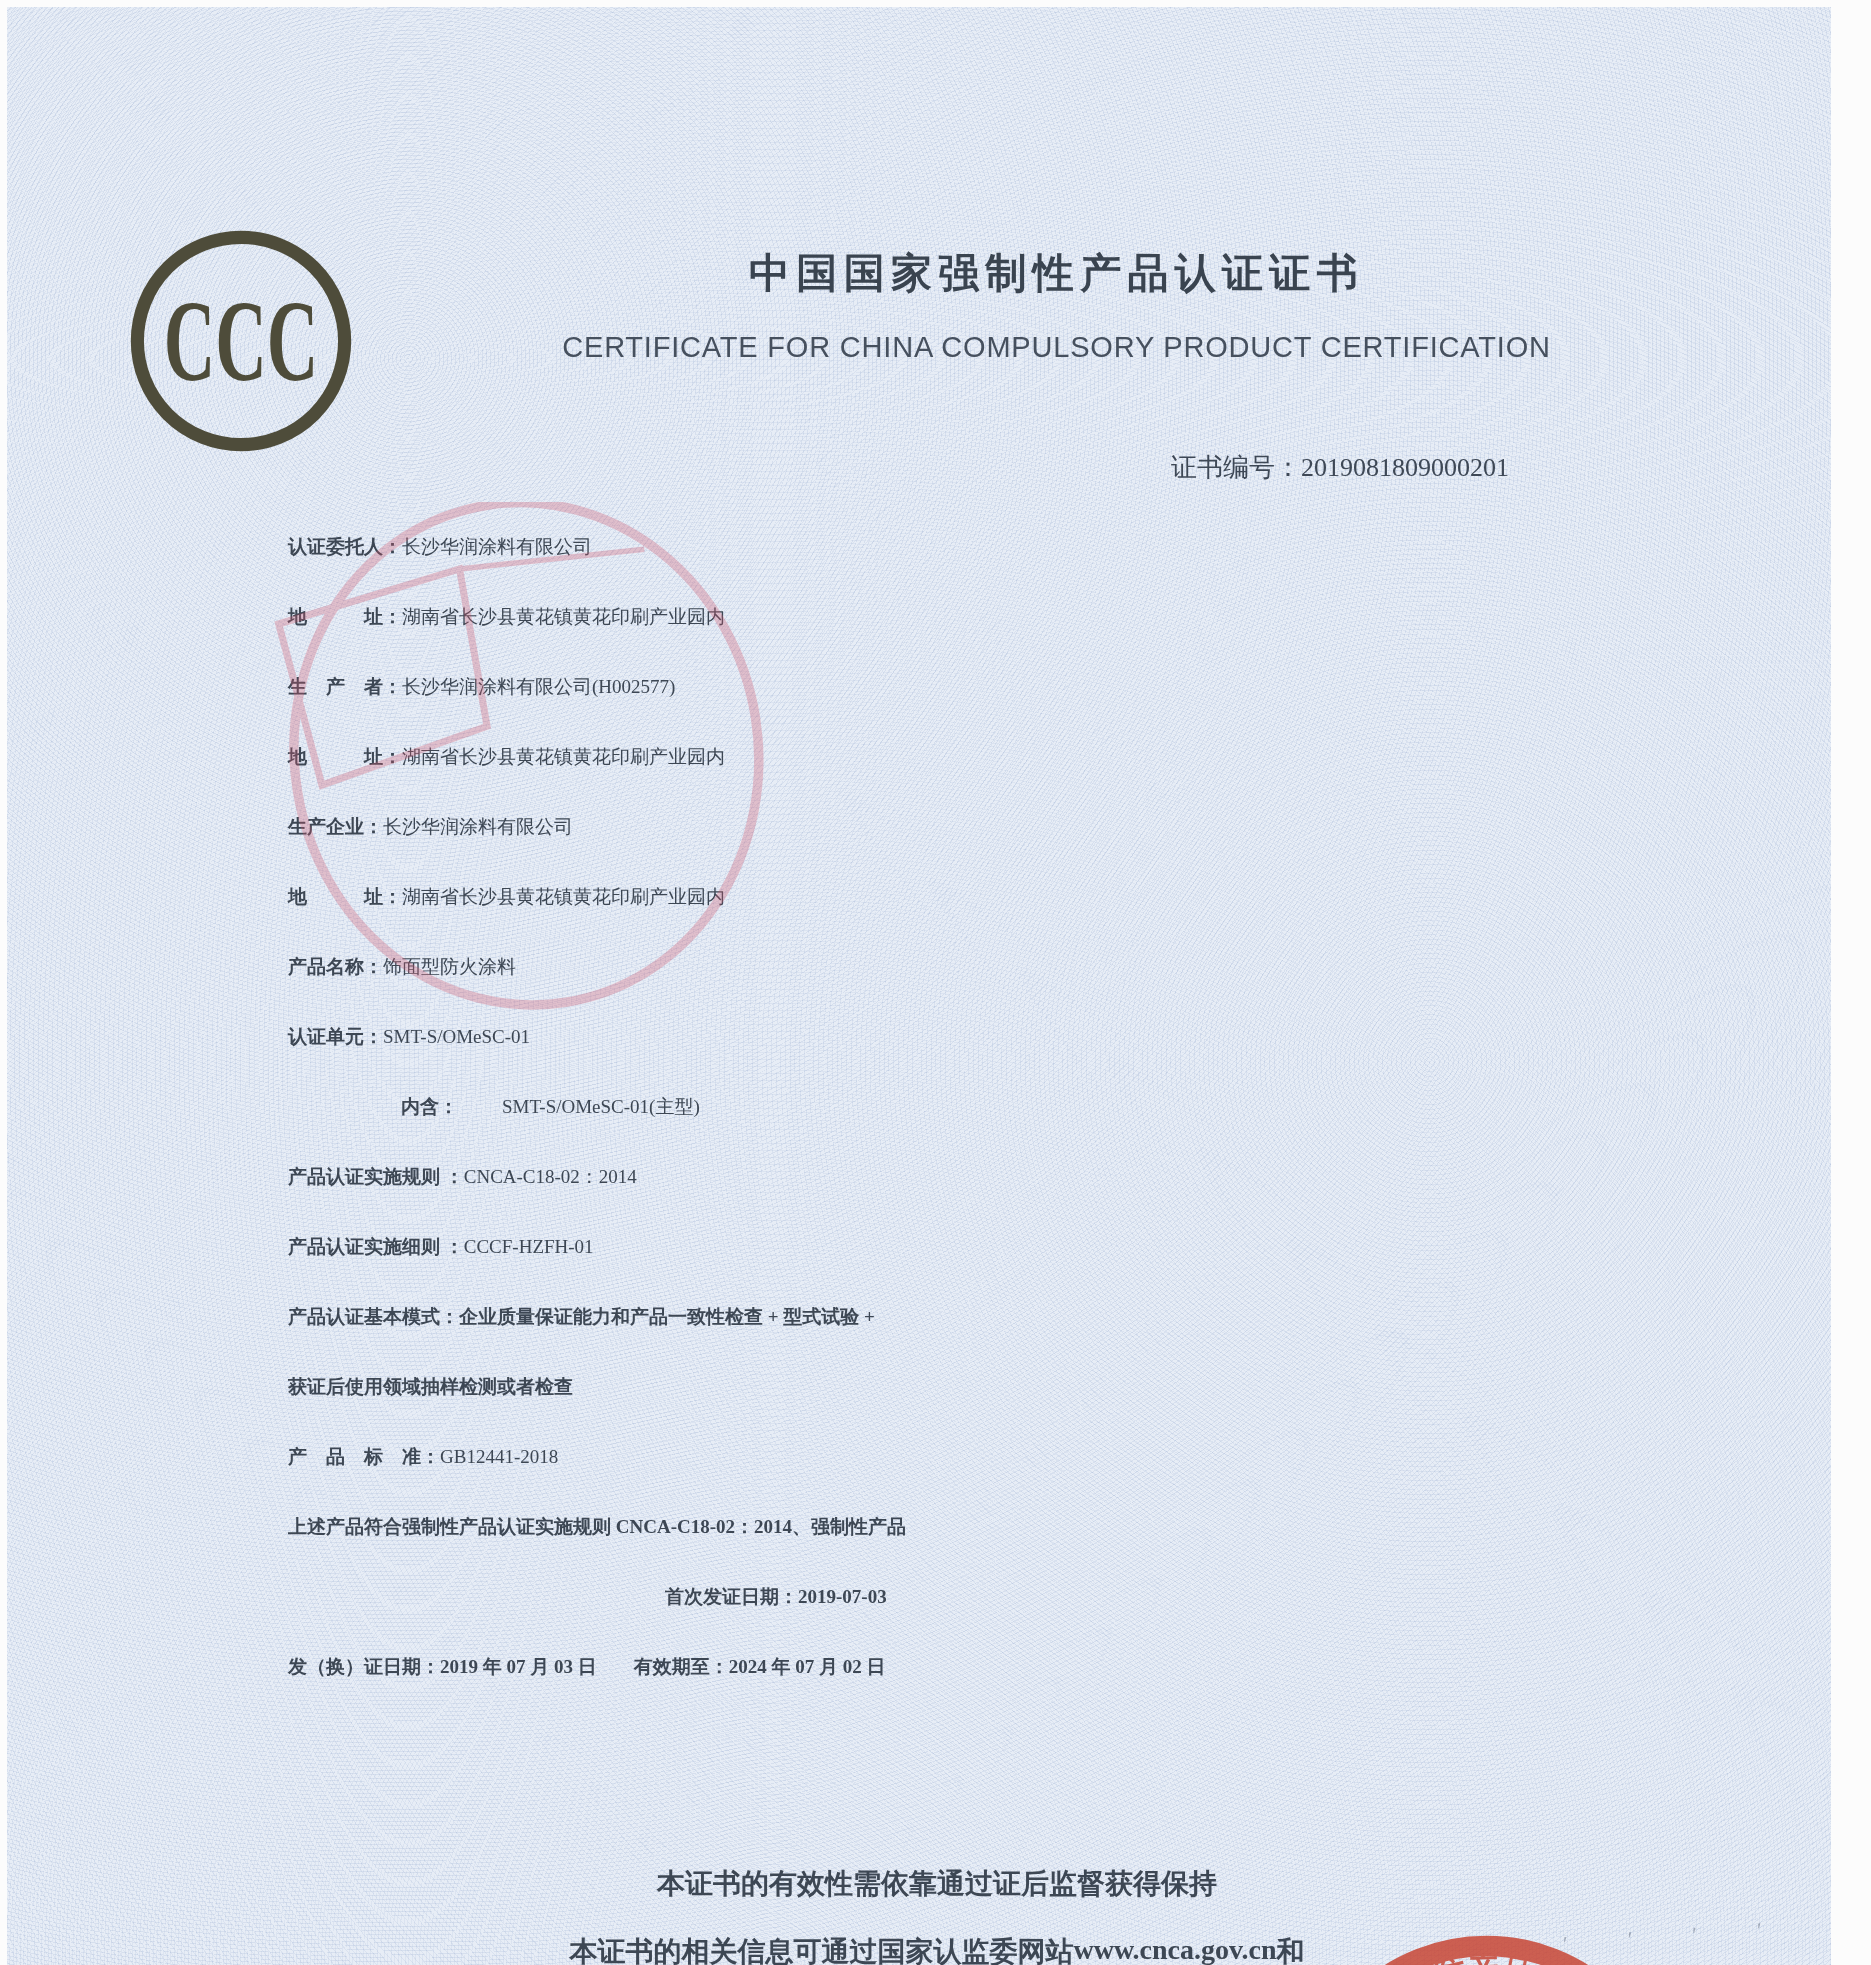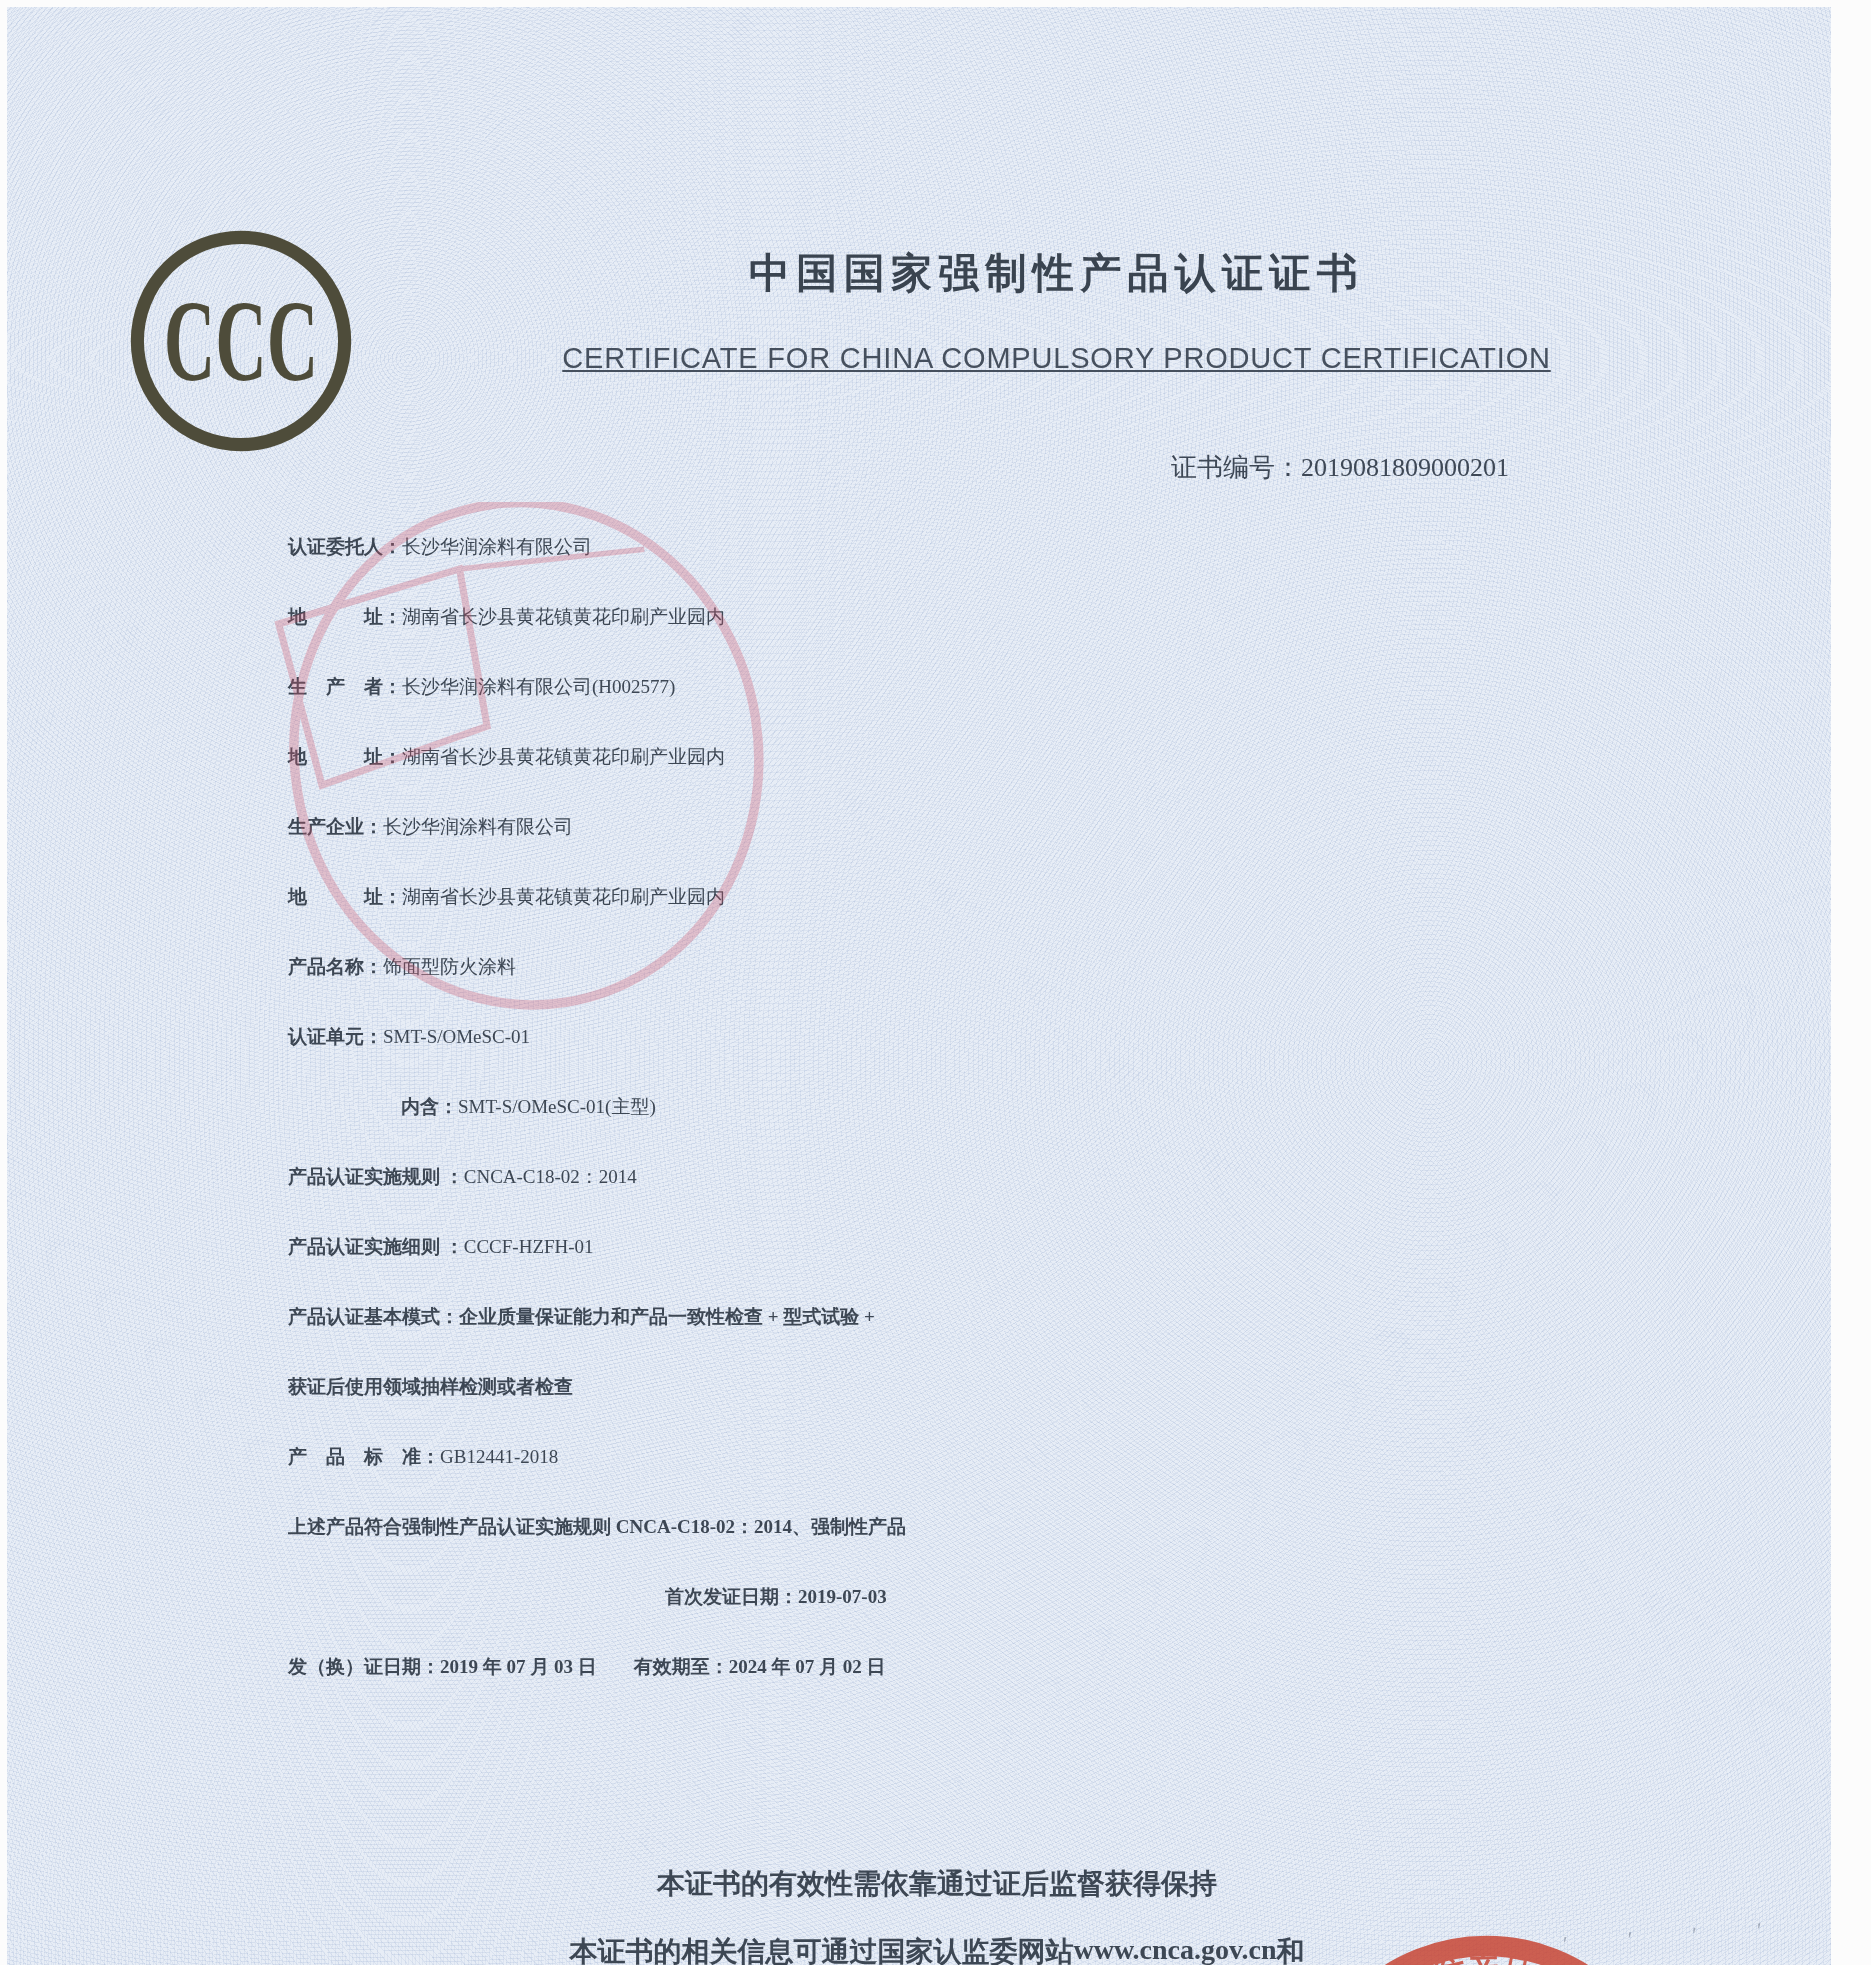--- a/index.html
+++ b/index.html
@@ -10,27 +10,27 @@
   .paper{
     position:absolute;left:7px;top:7px;width:1824px;height:2512px;
     background-color:#e7edf6;
     background-image:
       repeating-radial-gradient(circle at 22% 14%, rgba(125,150,195,.16) 0 0.8px, rgba(0,0,0,0) 0.8px 3.9px),
       repeating-radial-gradient(circle at 78% 42%, rgba(125,150,195,.13) 0 0.8px, rgba(0,0,0,0) 0.8px 4.7px),
       repeating-radial-gradient(circle at 42% 78%, rgba(125,150,195,.11) 0 0.8px, rgba(0,0,0,0) 0.8px 3.5px);
   }
   .ctr2{position:absolute;left:275px;width:1549px;text-align:center;}
   .title-cn{top:239px;font-size:41px;font-weight:bold;letter-spacing:6.3px;color:#3a4450;}
-  .title-en{top:335px;font-size:29px;letter-spacing:0.8px;color:#46505e;font-family:"Liberation Sans","DejaVu Sans",sans-serif;text-decoration:underline;}
+  .title-en{top:324px;font-size:29px;letter-spacing:0.8px;color:#46505e;font-family:"Liberation Sans","DejaVu Sans",sans-serif;}
   .cert-no{position:absolute;left:889px;top:443px;width:613px;text-align:right;font-size:26px;color:#3e4856;}
   .fields{position:absolute;left:281px;top:505px;width:1399px;}
   .row{height:70px;display:flex;align-items:center;font-size:19px;white-space:nowrap;}
   .lbl{font-weight:bold;}
   .row.b{font-weight:bold;}
-  .row.indent{padding-left:113px;}
+  .row.indent{padding-left:113px;gap:44px;}
   .row.first-issue{padding-left:377px;}
   .gap{display:inline-block;width:37px;}
   .notice{position:absolute;left:0;top:1843px;width:1824px;text-align:center;font-weight:bold;font-size:28px;}
   .notice .nline{height:68px;display:flex;align-items:center;justify-content:center;margin-left:36px;}
   .ulink{border-bottom:2px solid #3e4856;padding-bottom:1.6px;}
   .logo-top{position:absolute;left:118px;top:218px;width:232px;height:232px;}
   .stamp{position:absolute;left:1277px;top:1922px;width:405px;height:405px;opacity:.82;z-index:2;}
   .upper-stamp{position:absolute;left:197px;top:495px;width:629px;height:531px;opacity:.3;z-index:2;pointer-events:none;}
   .faint-dots{position:absolute;left:1556px;top:1917px;font-size:21px;color:rgba(80,90,110,.45);letter-spacing:27.5px;transform:rotate(-4deg);}
 </style>

